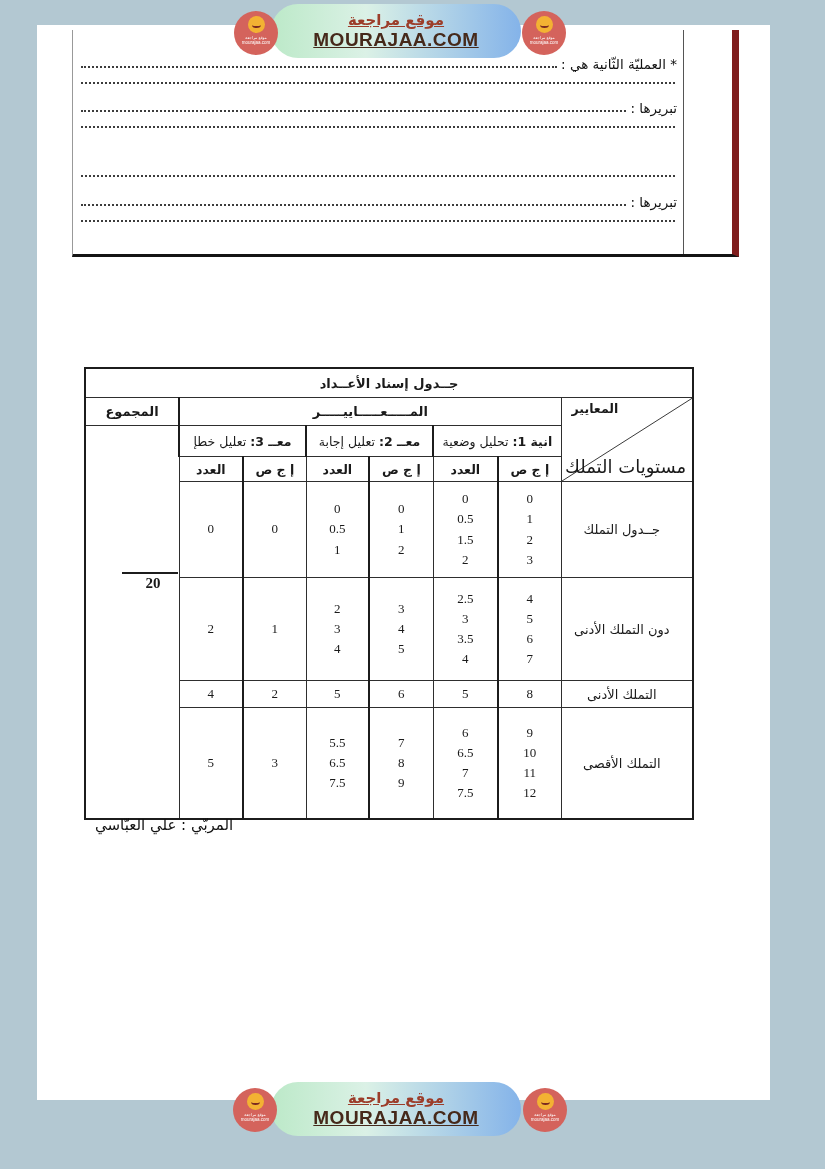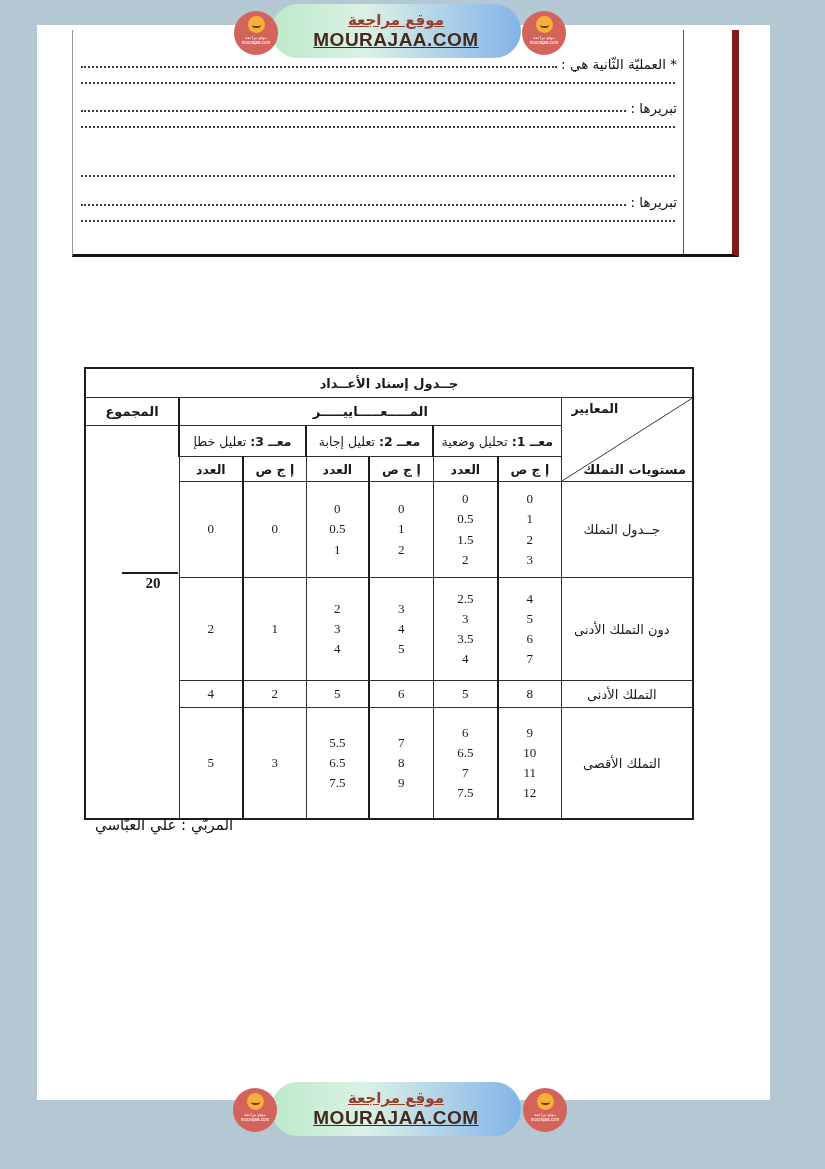--- a/index.html
+++ b/index.html
@@ -86,21 +86,21 @@
   .thickL{border-left:2px solid #1c1c1c !important;}
   .t-title{font-weight:bold;font-size:15px;height:28px;}
   .t-banner{font-weight:bold;font-size:13.5px;height:27px;letter-spacing:1px;}
   .t-total-head{font-weight:bold;font-size:13.5px;}
   .crit-row td{height:30px;font-size:12.5px;}
   .crit-prefix{font-weight:bold;}
   .sub-row td{height:24px;font-weight:bold;font-size:12.5px;font-family:"DejaVu Sans",sans-serif;}
   .corner-cell{position:relative;padding:0;}
   .corner-cell svg{position:absolute;left:0;top:0;width:100%;height:100%;}
   .corner-top{position:absolute;top:3px;left:10px;font-weight:bold;font-size:12.5px;direction:rtl;}
-  .corner-bottom{position:absolute;bottom:4px;right:6px;font-weight:bold;font-size:13px;direction:rtl;}
+  .corner-bottom{position:absolute;bottom:4px;right:6px;font-weight:normal;font-size:18px;direction:rtl;}
   .row-label{text-align:right;padding-right:10px !important;font-size:13px;}
   .stack{
     white-space:pre-line;line-height:1.55;
     font-family:"Liberation Serif","DejaVu Serif",serif;font-size:14.5px;
   }
   .r0 td{height:95px;} .r1 td{height:102px;} .r2 td{height:26px;} .r3 td{height:110px;}
   .total-cell{vertical-align:middle;}
   .total-inner{transform:translateY(-40px);padding-left:42px;}
   .total-rule{width:56px;border-top:2px solid #1c1c1c;margin:0 auto 1px auto;}
   .total-value{font-weight:bold;font-size:15px;font-family:"Liberation Serif",serif;}
@@ -181,21 +181,21 @@
             <line x1="0" y1="100%" x2="100%" y2="0" stroke="#3a3a3a" stroke-width="1"></line>
           </svg>
       <span class="corner-top">المعايير</span>
       <span class="corner-bottom">مستويات التملك</span>
     </td>
     <td class="t-banner thickL" colspan="6">المـــــعـــــاييـــــر</td>
     <td class="t-total-head thickL">المجموع</td>
   </tr>
   <tr class="crit-row">
     <td class="thickL" colspan="2">
-      <span class="crit-prefix">معــ 1:</span> <span>تحليل وضعية</span>
+      <span class="crit-prefix">انية 1:</span> <span>تحليل وضعية</span>
     </td>
     <td class="thickL" colspan="2">
       <span class="crit-prefix">معــ 2:</span> <span>تعليل إجابة</span>
     </td>
     <td class="thickL" colspan="2">
       <span class="crit-prefix">معــ 3:</span> <span>تعليل خطإ</span>
     </td>
     <td class="total-cell thickL" rowspan="6">
       <div class="total-inner">
         <div class="total-rule"></div>

